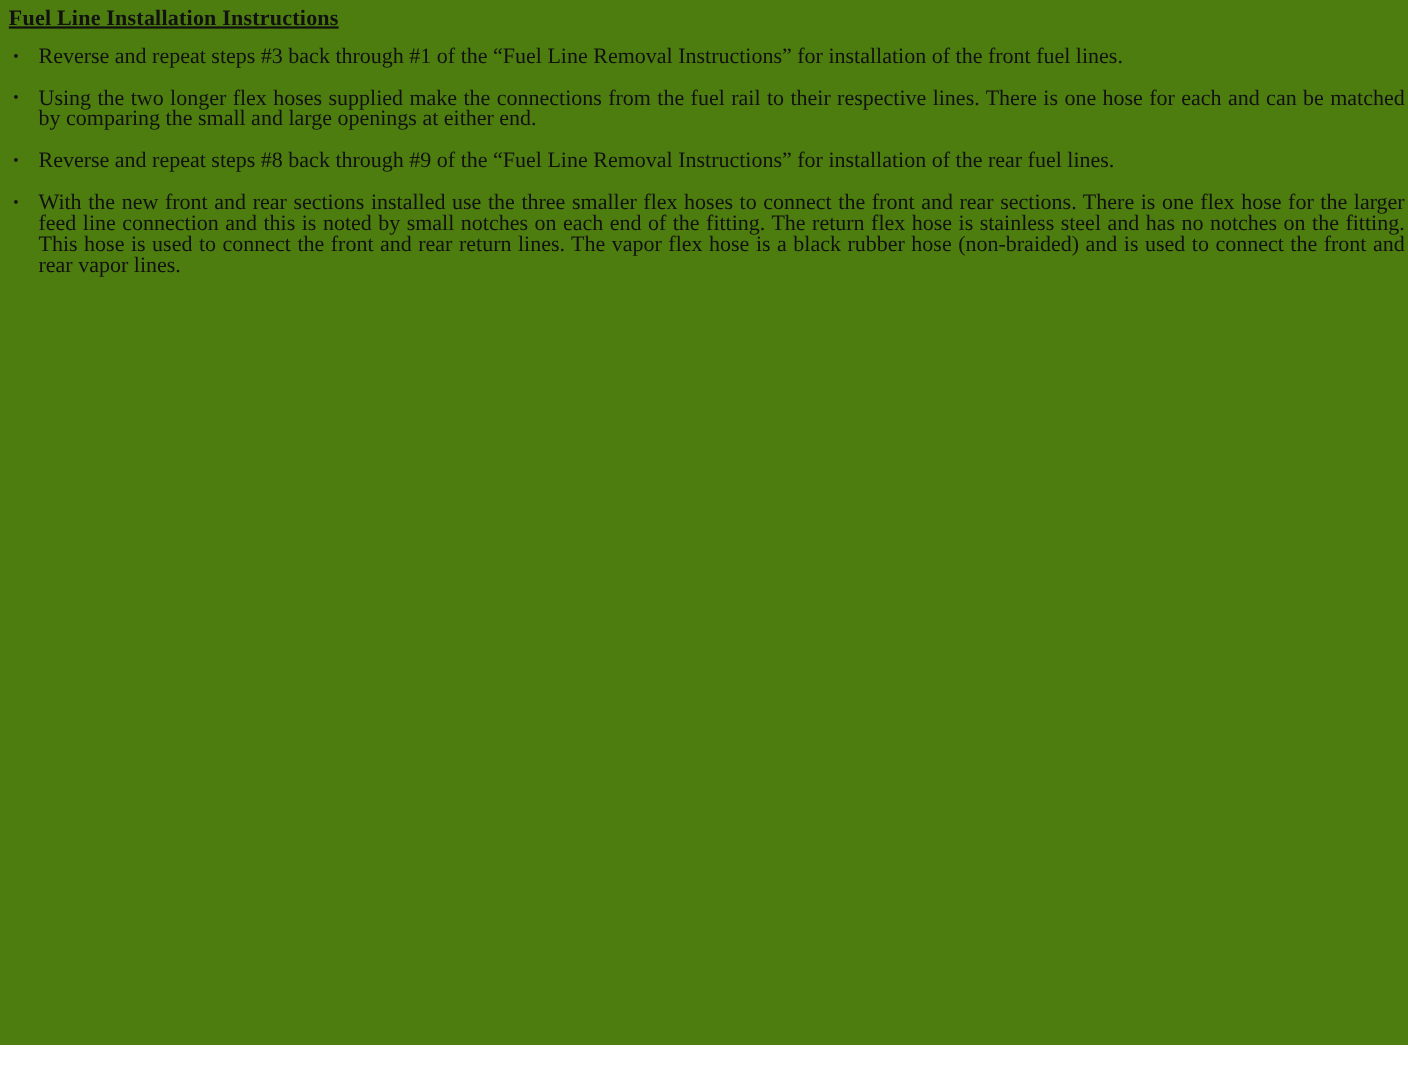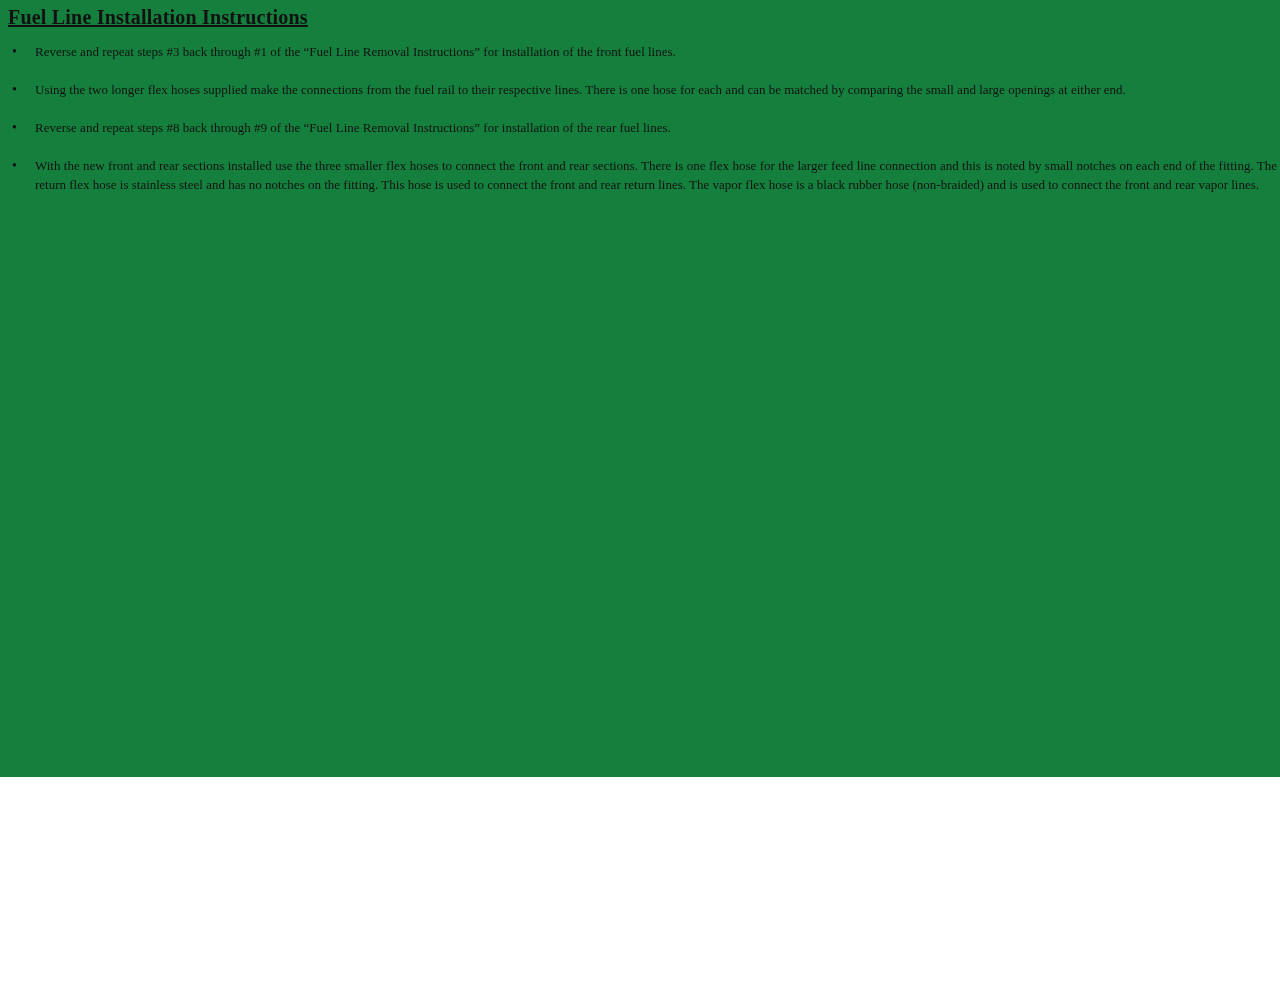--- a/index.html
+++ b/index.html
@@ -10,23 +10,23 @@
   body {
     width: 1280px;
     height: 989px;
     font-family: "Liberation Serif", "DejaVu Serif", serif;
     color: #111111;
     overflow: hidden;
   }
   .page {
     box-sizing: border-box;
     width: 1280px;
-    height: 777px;
+    height: 950px;
     padding: 5px 3px 0 8px;
-    background: #15803d;
+    background: #4d7c0f;
   }
   .doc-title {
     font-size: 20px;
     line-height: 24px;
     font-weight: bold;
     text-decoration: underline;
     margin: 0 0 13px 0;
     letter-spacing: 0.2px;
   }
   .instruction-list {
@@ -44,21 +44,21 @@
     font-size: 14px;
     line-height: 19px;
     text-align: left;
     padding-left: 4px;
     box-sizing: border-box;
     user-select: none;
   }
   .instruction-text {
     flex: 1 1 auto;
     margin: 0;
-    font-size: 13px;
+    font-size: 20px;
     line-height: 19px;
     text-align: justify;
   }
 </style>
 </head>
 <body>
 
 <div class="page">
   <h1 class="doc-title">Fuel Line Installation Instructions</h1>
 

